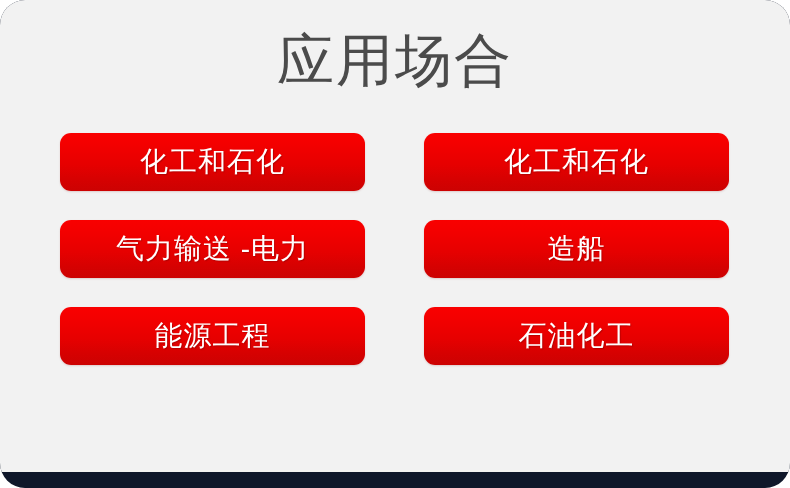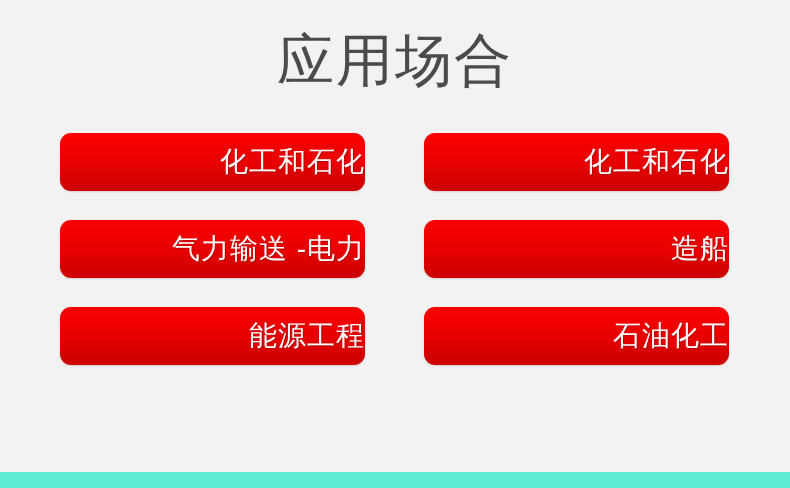--- a/index.html
+++ b/index.html
@@ -7,22 +7,23 @@
     padding: 0;
     background: #ffffff;
   }
   body {
     font-family: "Liberation Sans", "DejaVu Sans", sans-serif;
   }
   .page {
     position: relative;
     width: 790px;
     height: 488px;
-    background: #5eead4;
+    background: #0f172a;
     overflow: hidden;
+    border-radius: 25px;
   }
   .panel {
     position: absolute;
     left: 0;
     top: 0;
     width: 790px;
     height: 472px;
     background: #f2f2f2;
   }
   .page-title {
@@ -52,21 +53,21 @@
     height: 58px;
     border-radius: 11px;
     background: linear-gradient(to bottom,
         #f90000 0%,
         #f40000 18%,
         #e60000 55%,
         #d60101 80%,
         #cc0202 100%);
     display: flex;
     align-items: center;
-    justify-content: flex-end;
+    justify-content: center;
     box-shadow: 0 1px 2px rgba(120,0,0,0.16);
     cursor: pointer;
   }
   .chip-label {
     font-size: 28px;
     line-height: 30px;
     color: #ffffff;
     letter-spacing: 1px;
     white-space: nowrap;
     text-shadow: 1px 1px 1px rgba(130,0,0,0.45);

